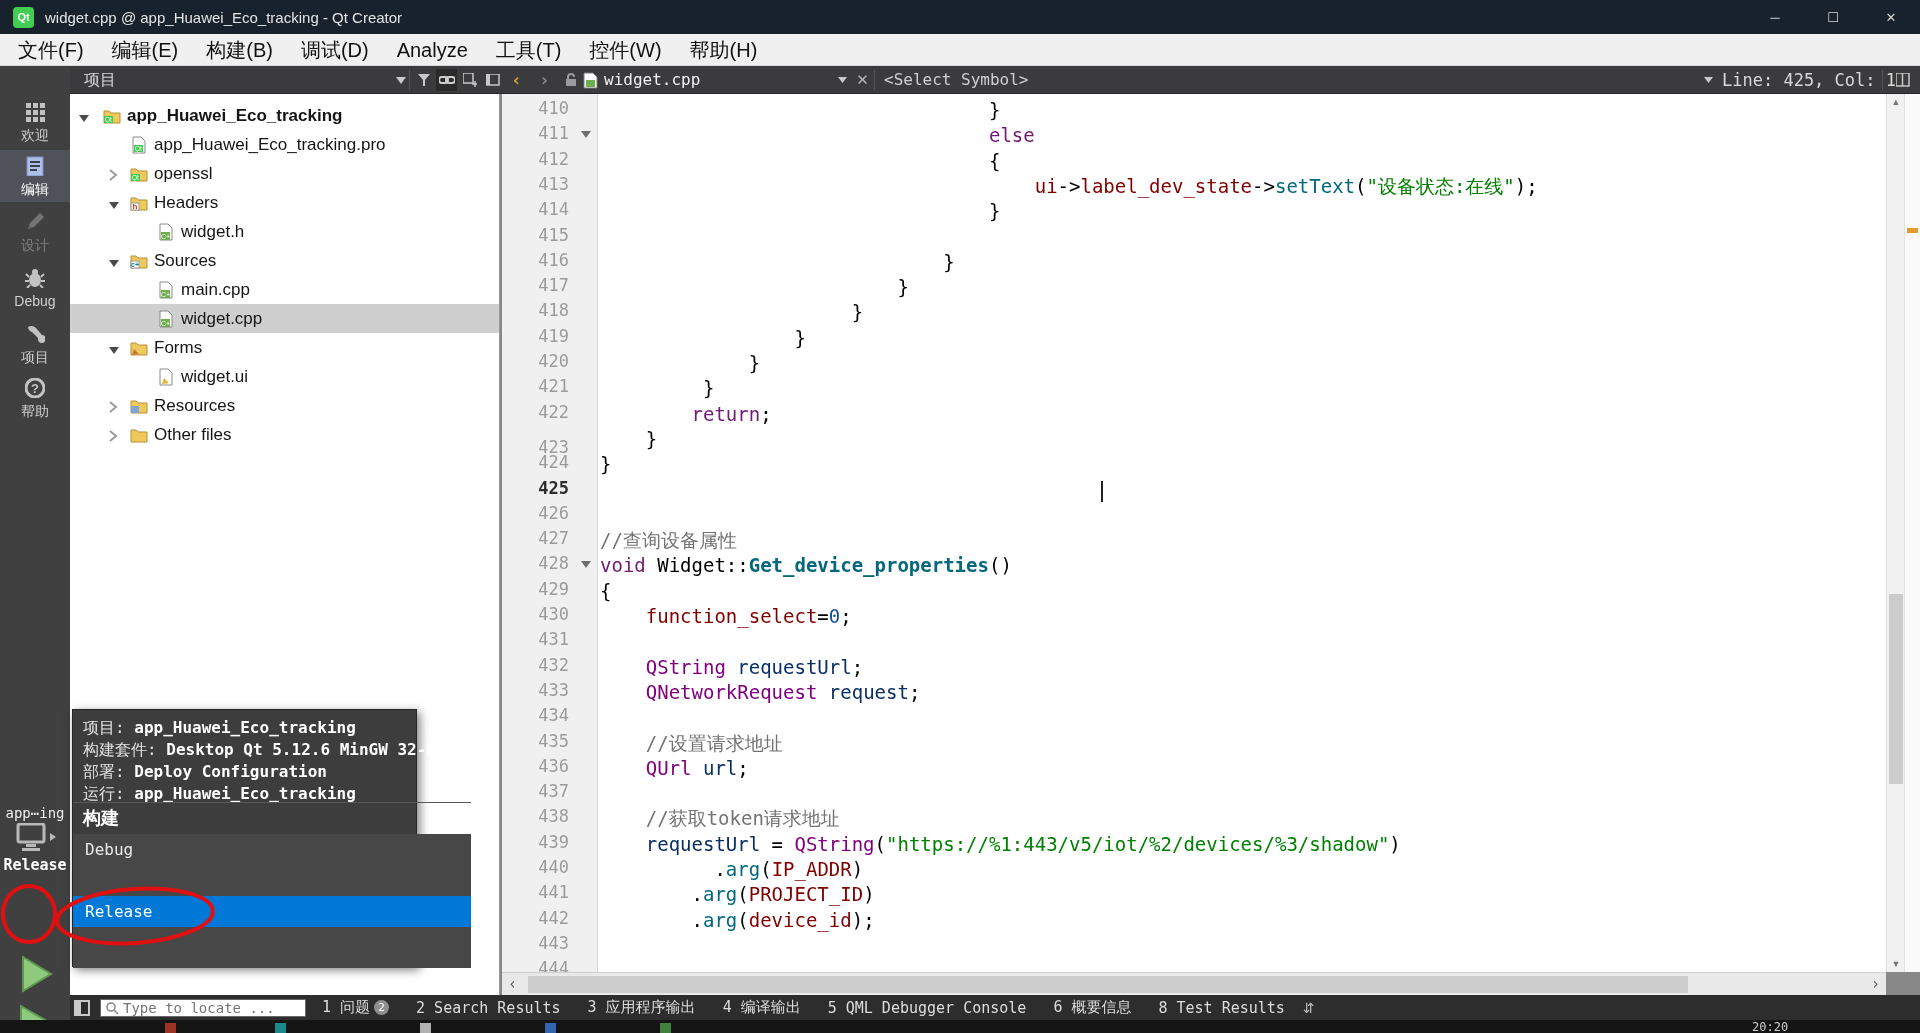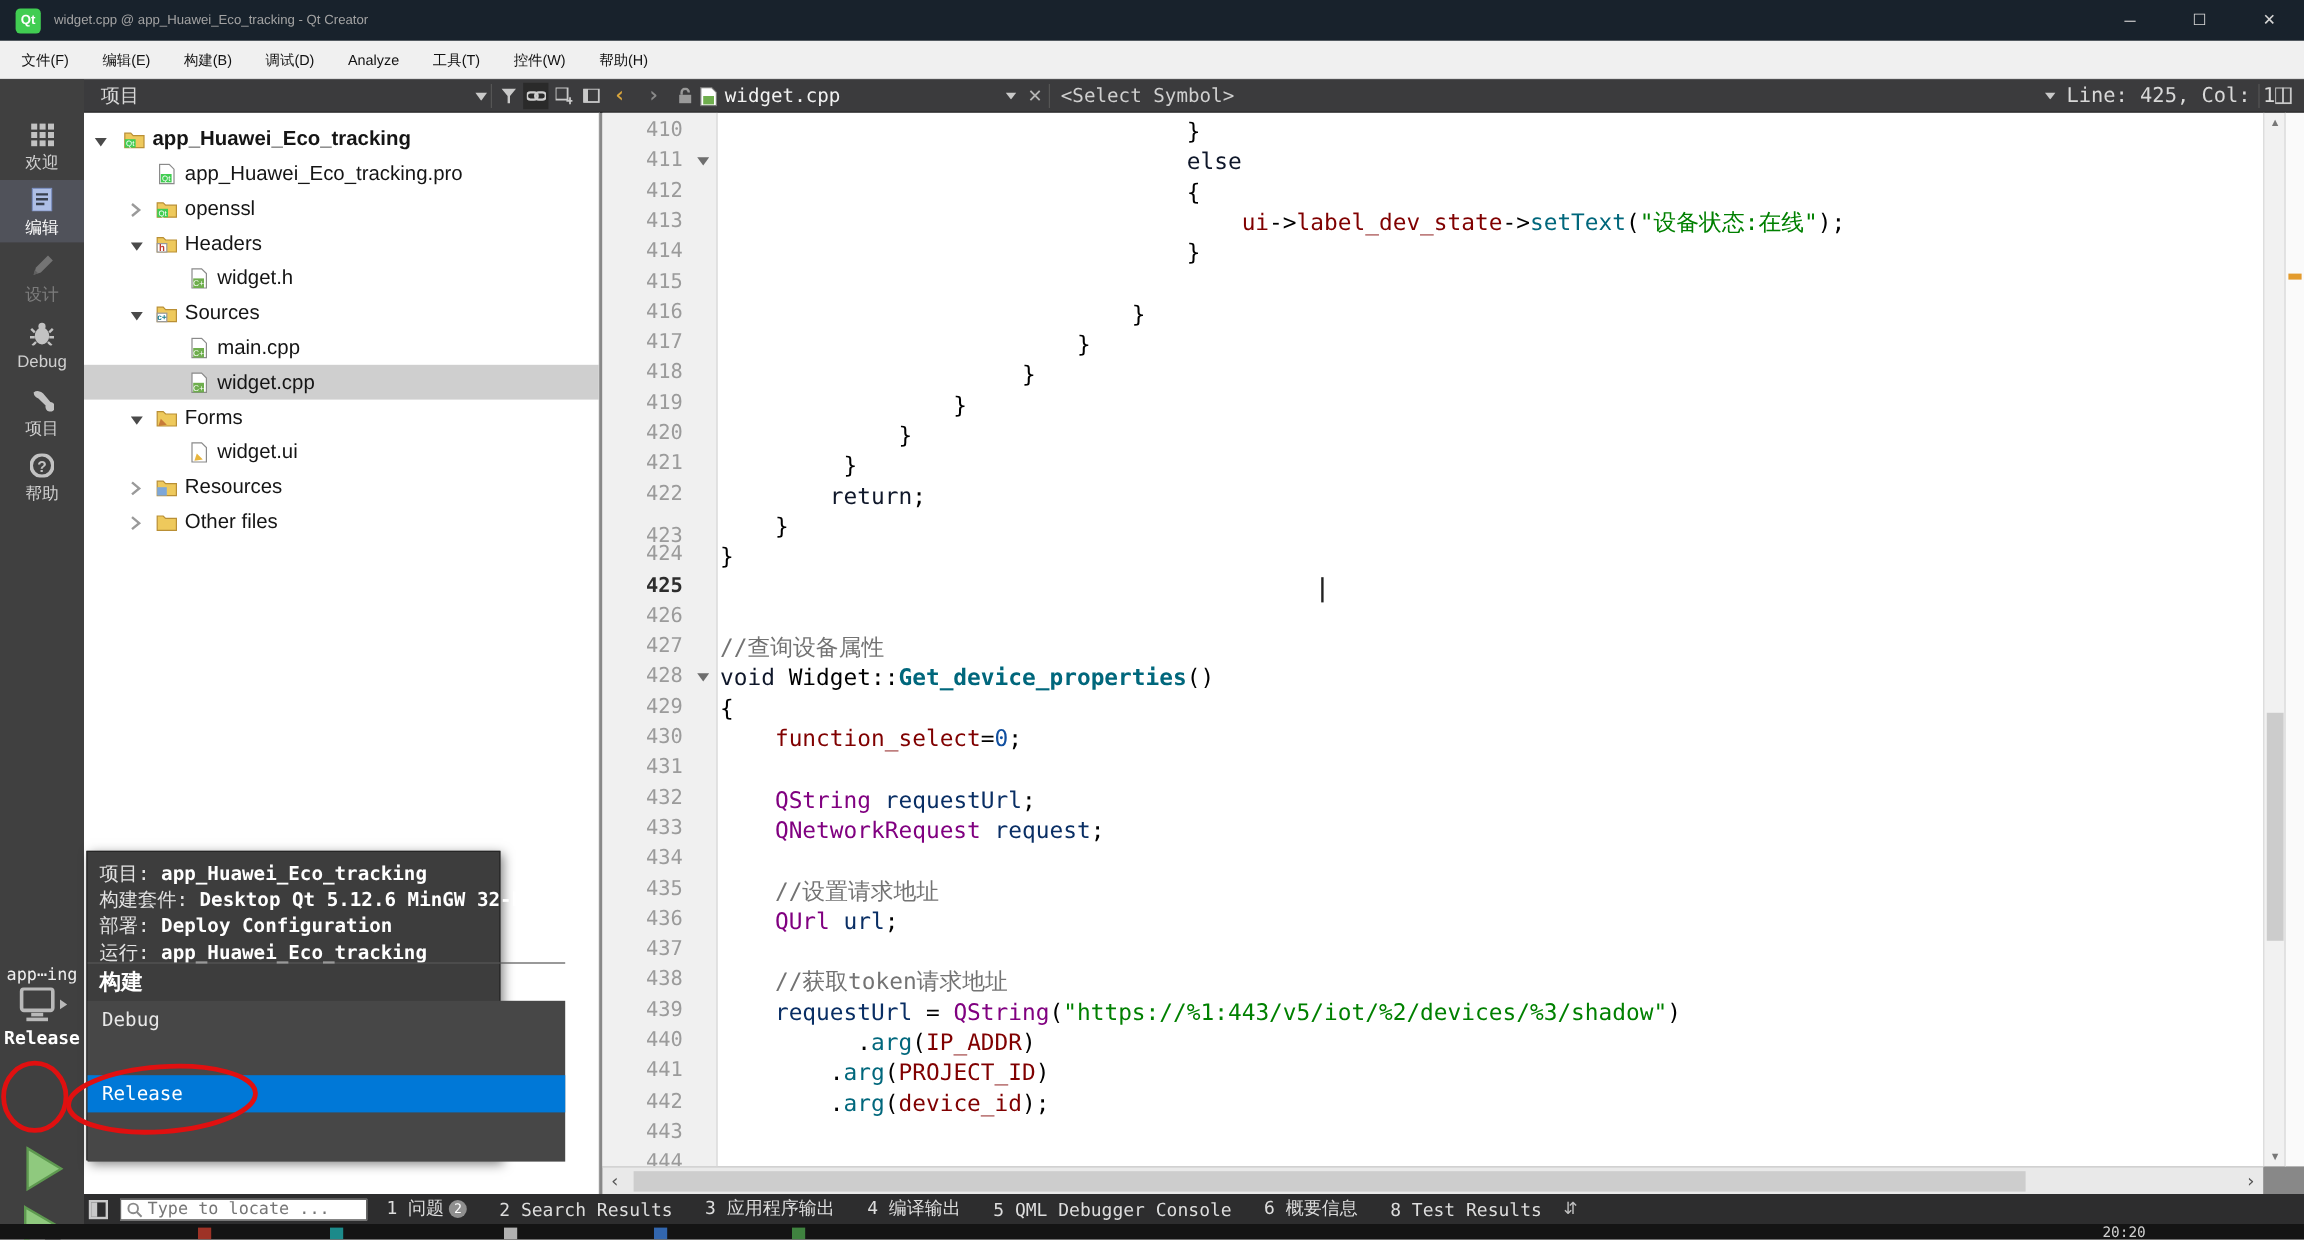--- a/index.html
+++ b/index.html
@@ -4,28 +4,28 @@
 <style>
   * { margin:0; padding:0; box-sizing:border-box; }
   html,body { width:1920px; height:1033px; overflow:hidden; background:#888; }
   body { position:relative; font-family:"Liberation Sans","DejaVu Sans",sans-serif; }
   .abs { position:absolute; }
 
   
   .titlebar { left:0; top:0; width:1920px; height:34px; background:#18222c; display:flex; align-items:center; }
   .qt-badge { width:21px; height:21px; margin-left:13px; background:#41cd52; border-radius:4px; color:#fff;
               font-size:11px; font-weight:bold; display:flex; align-items:center; justify-content:center; }
-  .win-title { color:#a3a3a3; font-size:11px; margin-left:11px; }
+  .win-title { color:#e5e5e5; font-size:15px; margin-left:11px; }
   .win-controls { position:absolute; right:0; top:0; height:34px; display:flex; }
   .win-btn { width:58px; height:34px; color:#d5d5d5; font-size:13px; display:flex; align-items:center; justify-content:center; }
 
   
   .menubar { left:0; top:34px; width:1920px; height:32px; background:#f0f0f0; border-bottom:1px solid #d9d9d9;
              display:flex; align-items:center; padding-left:4px; }
-  .menu-item { padding:0 14px; font-size:12px; color:#111; line-height:32px; }
+  .menu-item { padding:0 14px; font-size:20px; color:#111; line-height:32px; }
 
   
   .toolband { left:0; top:66px; width:1920px; height:28px; background:#3b3b3d; border-bottom:1px solid #262626; }
   .pane-title { position:absolute; left:84px; top:4px; color:#d8d8d8; font-size:16px; }
   .band-icon { position:absolute; top:3px; width:21px; height:22px; display:flex; align-items:center; justify-content:center; }
   .band-icon.pressed { background:#2a2a2a; }
   .tb-sep { position:absolute; top:4px; width:1px; height:20px; background:#555; }
   .nav-arrow { font-size:18px; font-weight:bold; font-family:"DejaVu Sans Mono",monospace; line-height:22px; }
   .tab-label { position:absolute; left:604px; top:4px; color:#f2f2f2; font-size:16px; font-family:"DejaVu Sans Mono",monospace; }
   .symbol-sel { position:absolute; left:884px; top:4px; color:#cfcfcf; font-size:16px; font-family:"DejaVu Sans Mono",monospace; }
@@ -54,21 +54,21 @@
   .trow.bold .tlabel { font-weight:bold; }
 
   
   .editor { left:502px; top:94px; width:1384px; height:878px; background:#fff; overflow:hidden; }
   .gutter { position:absolute; left:0; top:0; width:96px; height:878px; background:#f0f0f0; border-right:1px solid #d6d6d6; }
   .gline { position:absolute; right:28px; font-family:"DejaVu Sans Mono",monospace; font-size:17px; color:#9b9b9b; }
   .gline.cur { color:#2d2d2d; font-weight:bold; }
   .foldmark { position:absolute; right:6px; width:0; height:0; border-left:5px solid transparent; border-right:5px solid transparent; border-top:7px solid #6e6e6e; }
   .codeline { position:absolute; left:98px; white-space:pre; font-family:"DejaVu Sans Mono",monospace; font-size:19px; line-height:25px; }
   .caret { position:absolute; width:2px; height:21px; background:#222; }
-  .tk-p{color:#000}.tk-k{color:#0f172a}.tk-t{color:#800080}.tk-f{color:#00677c}
+  .tk-p{color:#000}.tk-k{color:#701a75}.tk-t{color:#800080}.tk-f{color:#00677c}
   .tk-fb{color:#00677c;font-weight:bold}.tk-m{color:#800000}.tk-l{color:#092e64}
   .tk-s{color:#008000}.tk-c{color:#737373}.tk-n{color:#104fa0}
 
   
   .vscroll { left:1886px; top:94px; width:18px; height:878px; background:#f1f1f1; border-left:1px solid #dcdcdc; }
   .vthumb { position:absolute; left:2px; top:500px; width:14px; height:190px; background:#cccccc; }
   .sarrow { position:absolute; left:0; width:18px; height:16px; color:#777; font-size:9px; text-align:center; line-height:16px; }
   .overview { left:1904px; top:94px; width:16px; height:878px; background:#fafafa; border-left:1px solid #e2e2e2; }
   .ovmark { position:absolute; left:2px; width:11px; height:5px; background:#e39b2d; }
   .hscroll { left:502px; top:972px; width:1384px; height:23px; background:#e9e9e9; border-top:1px solid #cfcfcf; }

